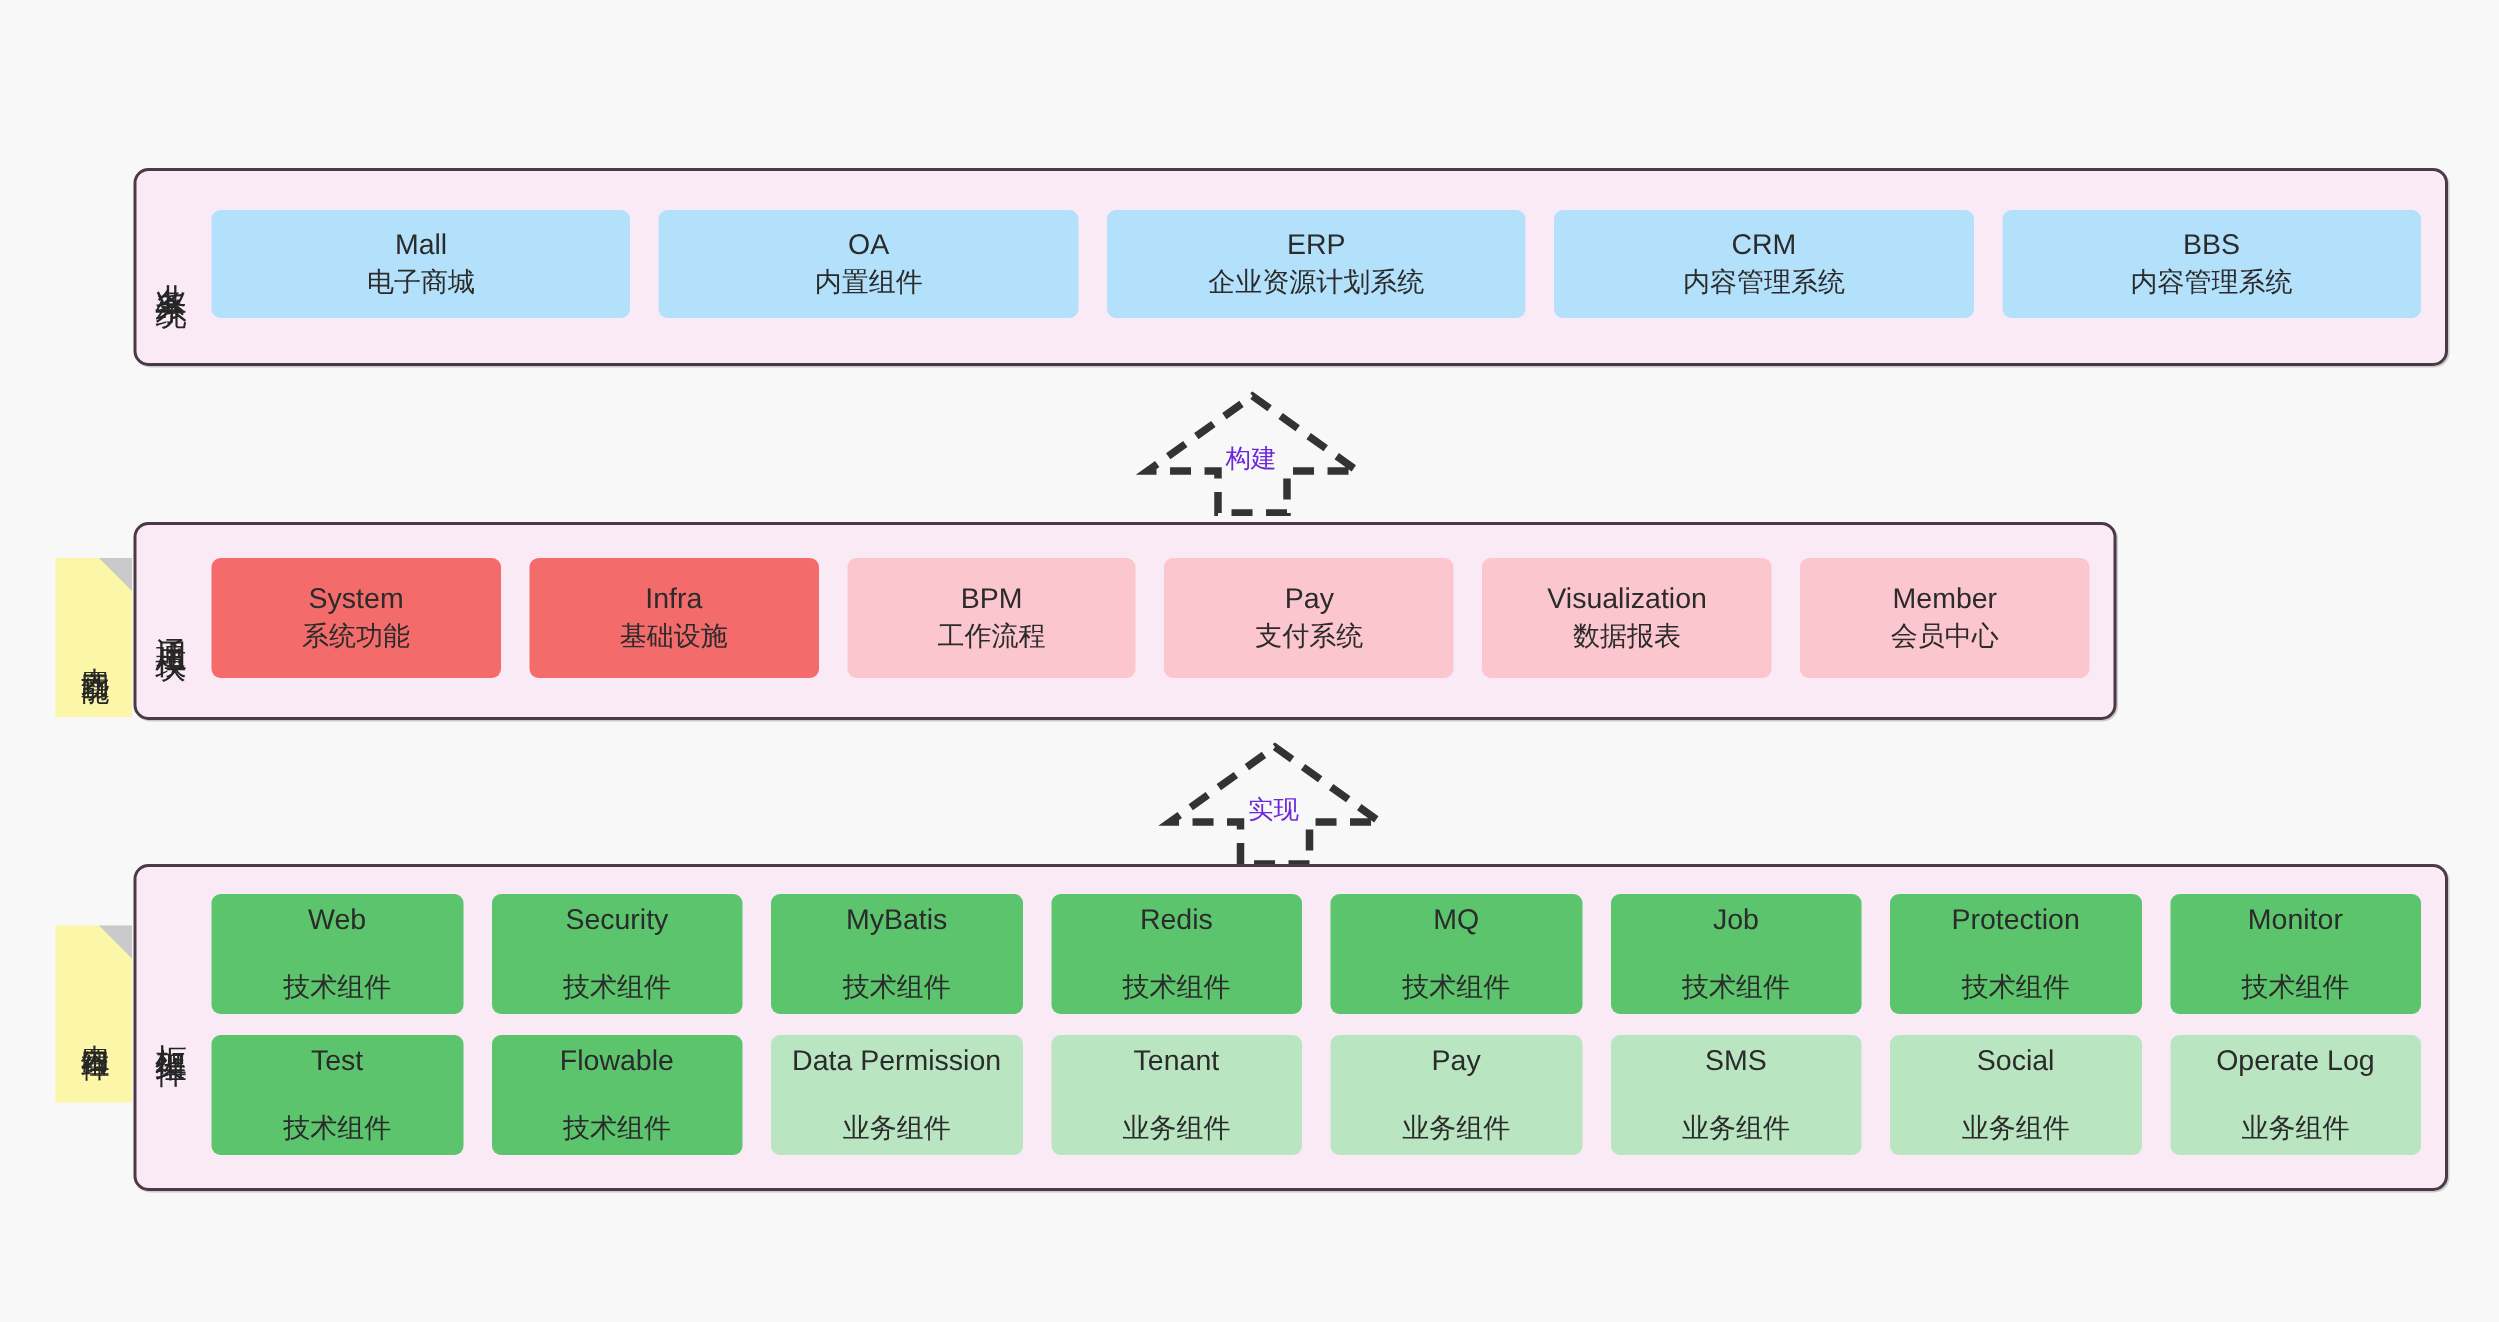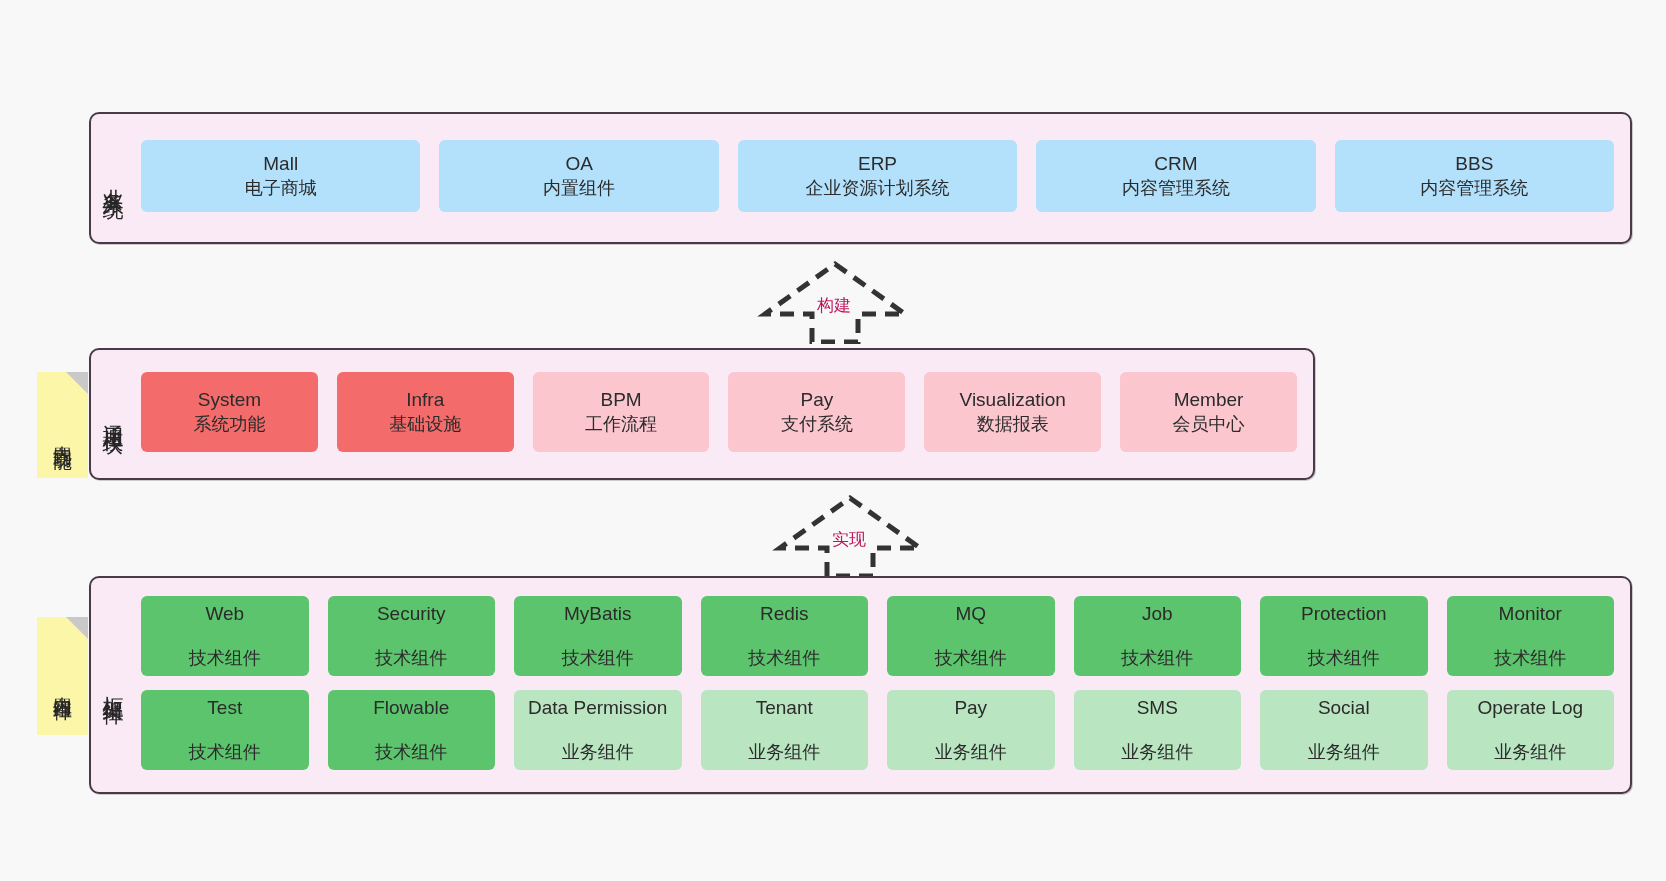--- a/index.html
+++ b/index.html
@@ -75,21 +75,21 @@
 
   
   .c-blue       { background: #b3e0fb; }
   .c-red        { background: #f46b6b; }
   .c-pink       { background: #fbc6ce; }
   .c-green      { background: #5cc46d; }
   .c-lightgreen { background: #b9e5c1; }
 
   
   #layer-business { left: 89px;  top: 112px; width: 1543px; height: 132px; }
-  #layer-common   { left: 89px;  top: 348px; width: 1226px; height: 132px; }
+  #layer-common   { left: 89px;  top: 348px; width: 1322px; height: 132px; }
   #layer-frame    { left: 89px;  top: 576px; width: 1543px; height: 218px; }
 
   #layer-business .cell { height: 72px; }
   #layer-common   .cell { height: 80px; }
   #layer-frame    .cell { height: 80px; gap: 20px; }
 
   
   .note {
     position: absolute;
     width: 51px;
@@ -116,21 +116,21 @@
     border-top: 22px solid #c9c9c9;
   }
   #note-common { left: 37px; top: 372px; height: 106px; }
   #note-frame  { left: 37px; top: 617px; height: 118px; }
 
   
   .arrow { position: absolute; }
   .arrow-label {
     position: absolute;
     font-size: 17px;
-    color: #be185d;
+    color: #6d28d9;
     background: transparent;
     white-space: nowrap;
     user-select: none;
   }
   #arrow-build  { left: 755px; top: 258px; width: 160px; height: 86px; }
   #arrow-build .arrow-label { left: 62px; top: 36px; }
   #arrow-impl   { left: 770px; top: 492px; width: 160px; height: 86px; }
   #arrow-impl .arrow-label { left: 62px; top: 36px; }
 </style>
 </head>

